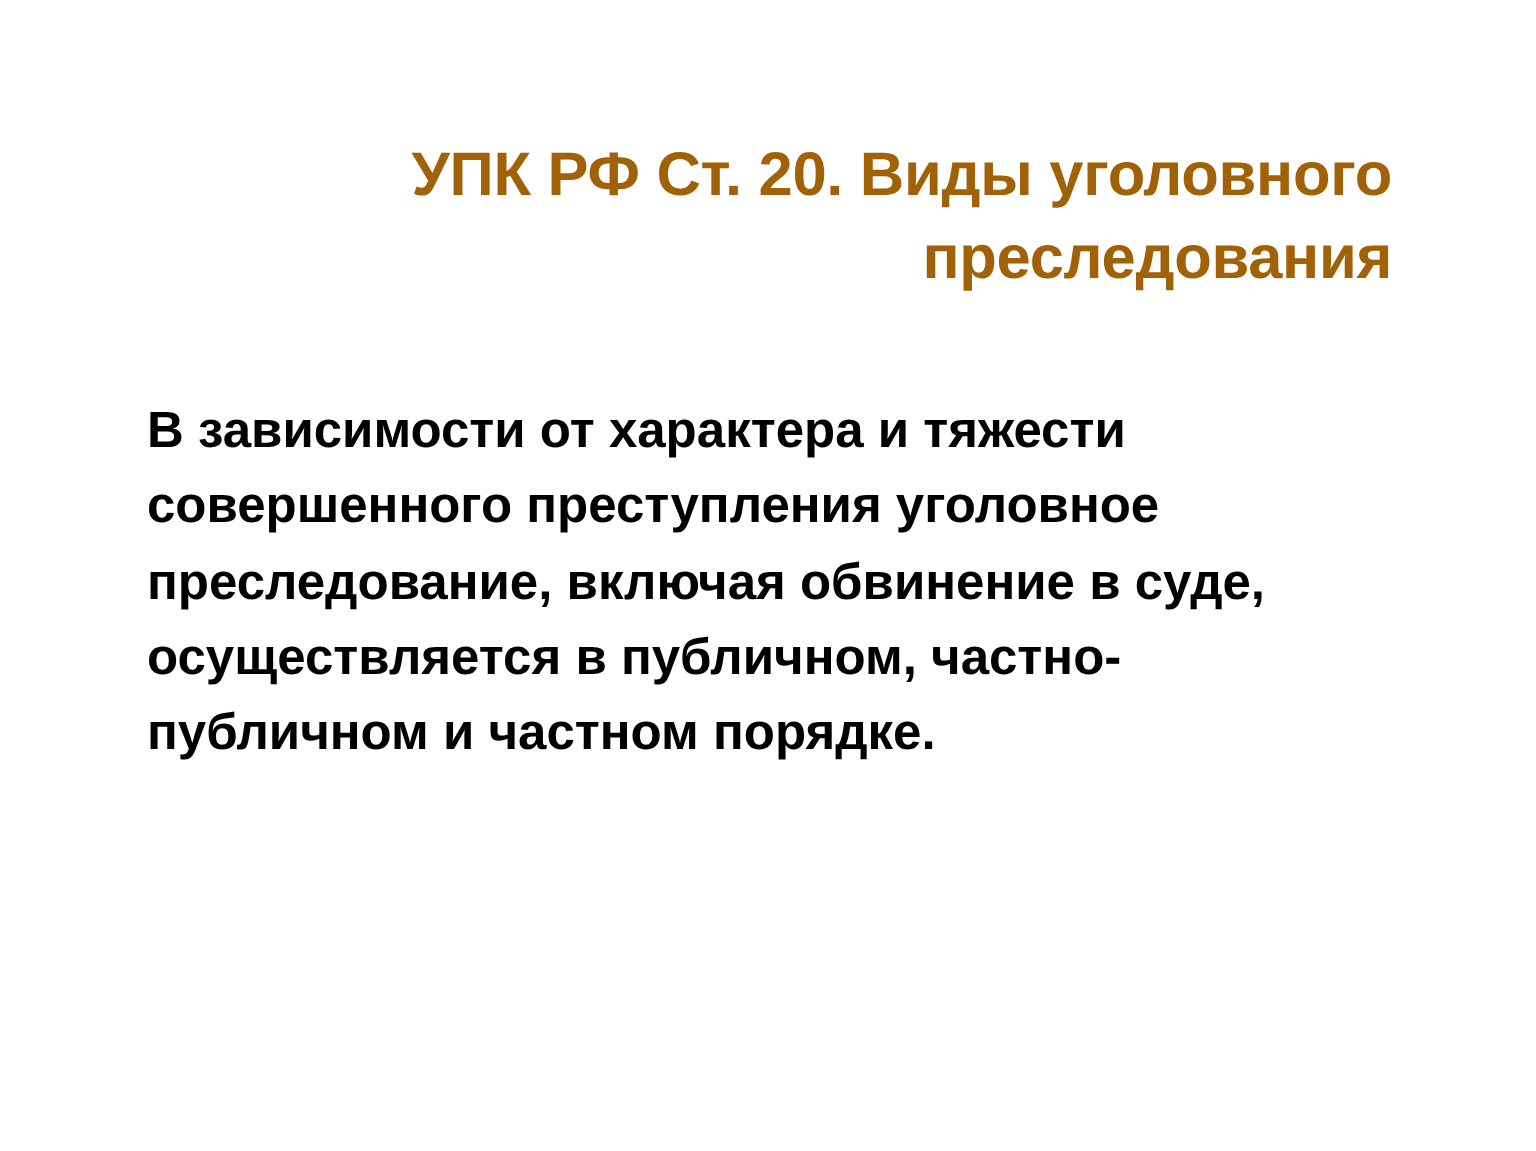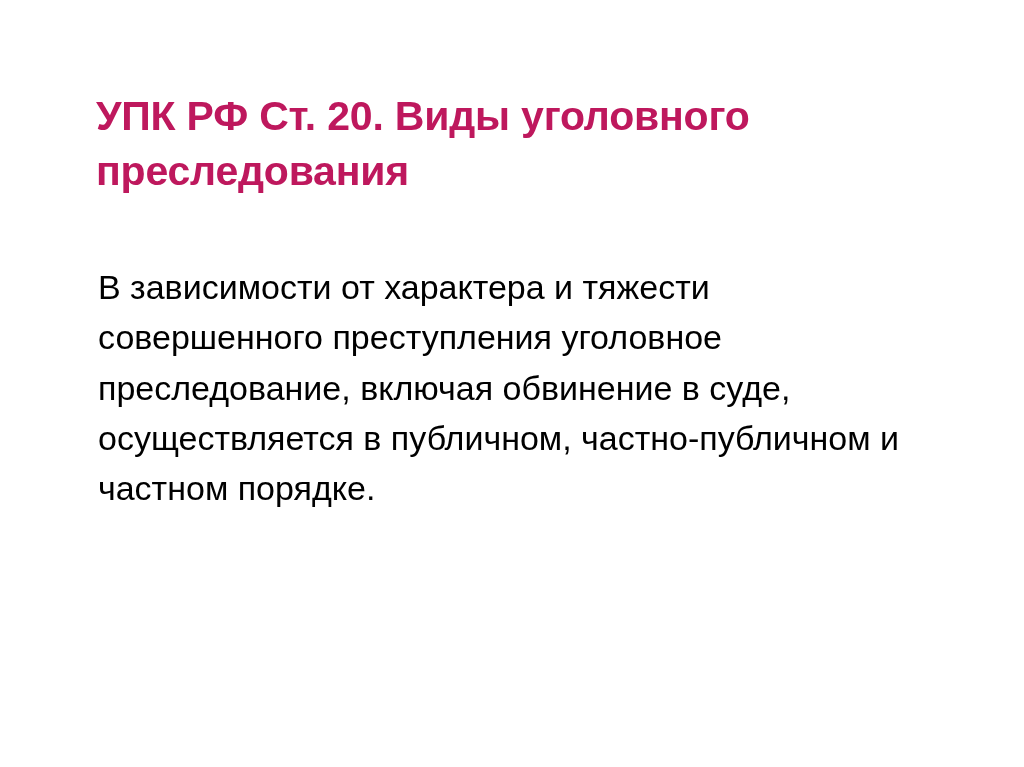--- a/index.html
+++ b/index.html
@@ -19,35 +19,35 @@
     width: 1024px;
     height: 767px;
     background: #ffffff;
     box-sizing: border-box;
   }
   .slide-title {
     position: absolute;
     left: 96px;
     top: 62px;
     width: 832px;
-    text-align: left;
+    text-align: right;
     font-size: 41px;
     font-weight: bold;
     line-height: 1.33;
     letter-spacing: -0.2px;
-    color: #be185d;
+    color: #a16207;
   }
   .slide-body {
     position: absolute;
     left: 98px;
     top: 262px;
     width: 812px;
     text-align: left;
     font-size: 34px;
-    font-weight: normal;
+    font-weight: bold;
     line-height: 1.48;
     color: #000000;
   }
   .body-paragraph {
     margin: 0;
   }
 </style>
 </head>
 <body>
 

